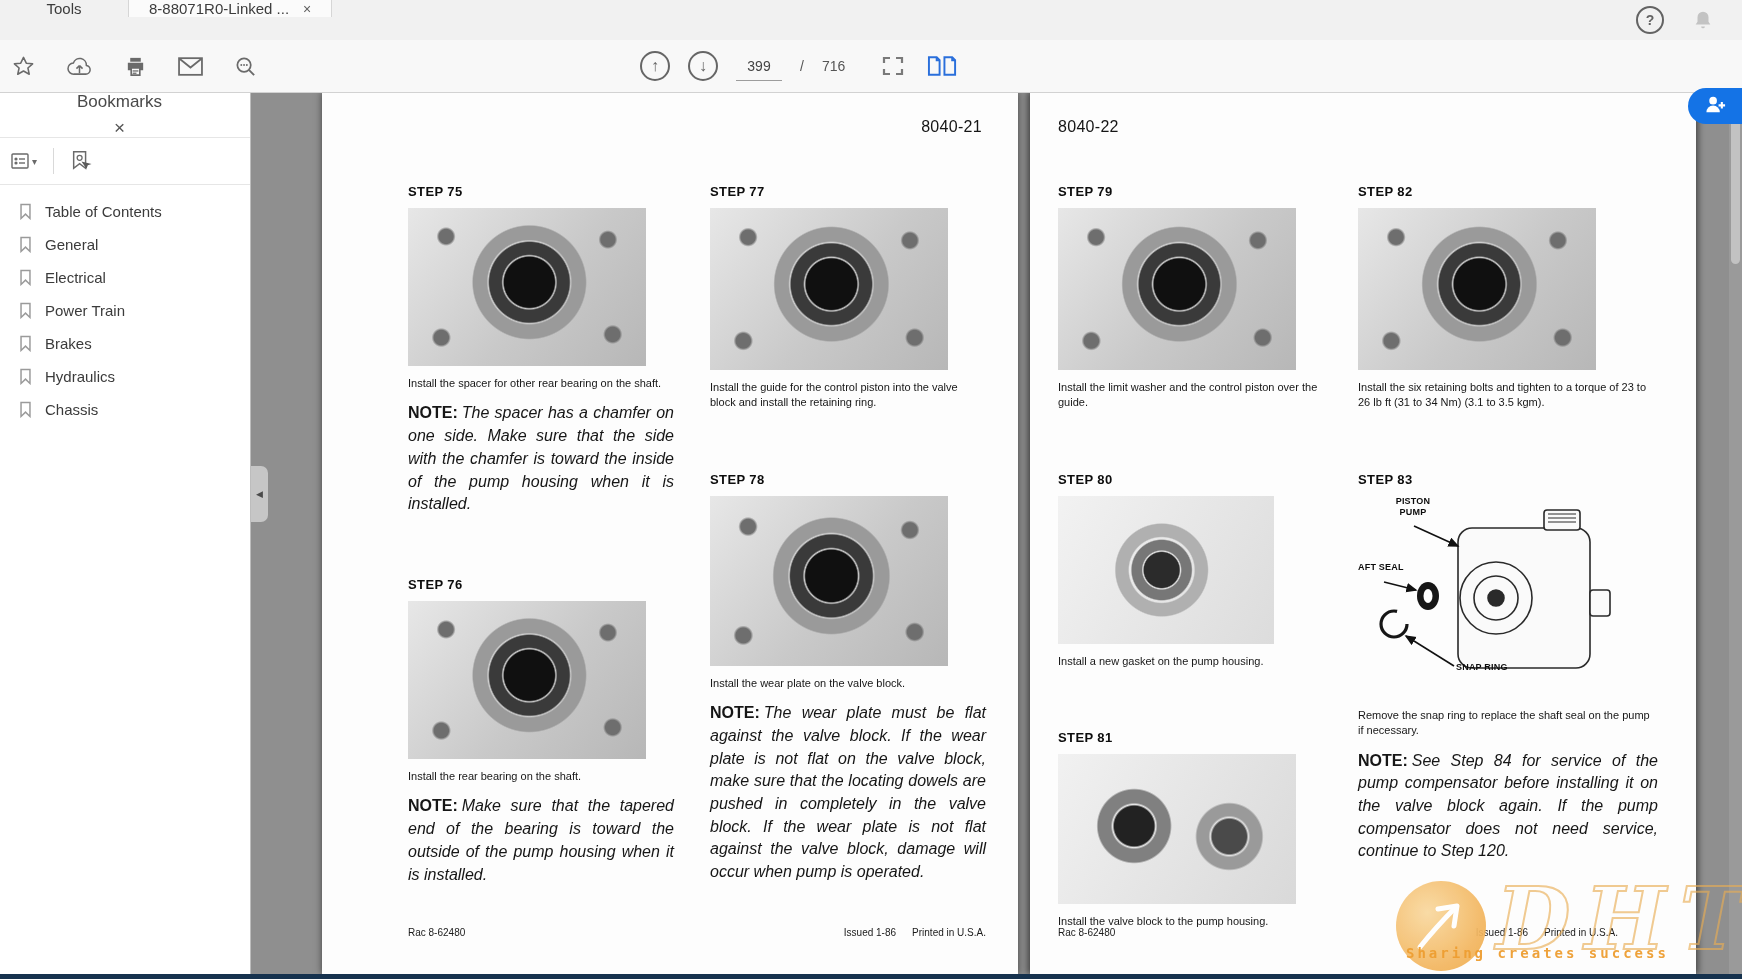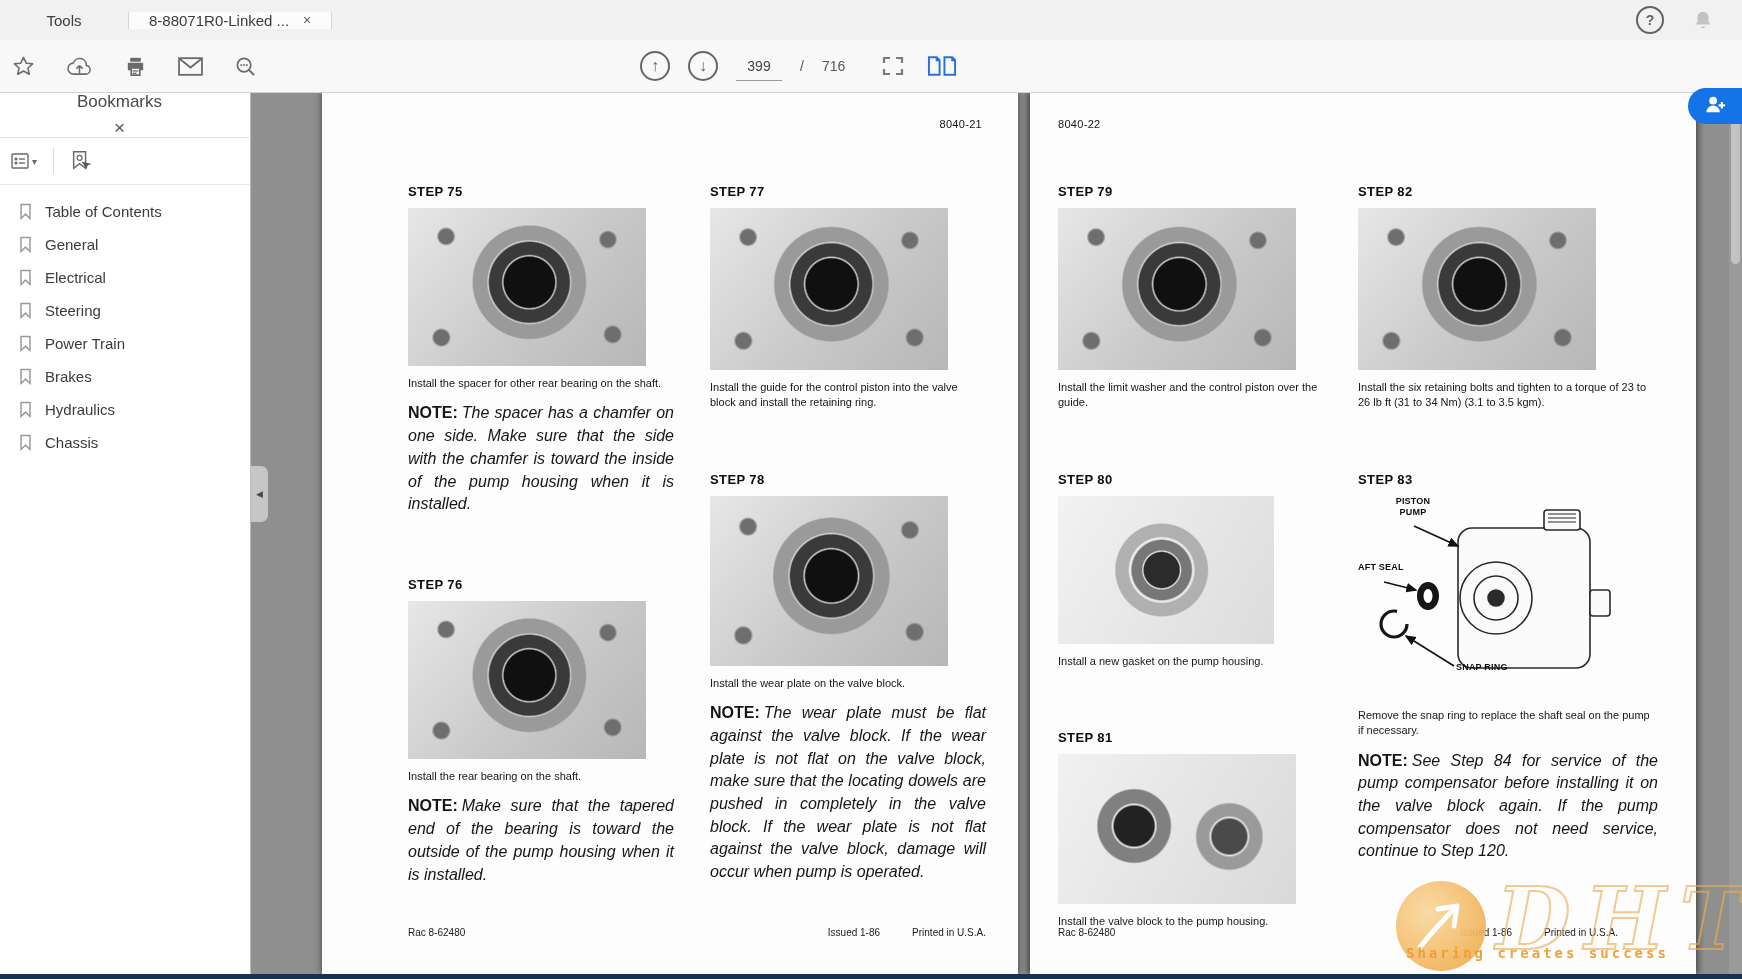--- a/index.html
+++ b/index.html
@@ -3,21 +3,21 @@
 <meta charset="utf-8">
 <style>
   html,body{margin:0;padding:0;}
   body{
     width:1742px;height:979px;overflow:hidden;position:relative;
     background:#8f8f8f;font-family:"Liberation Sans", sans-serif;
     -webkit-font-smoothing:antialiased;
   }
   
   .tabbar{position:absolute;top:0;left:0;right:0;height:40px;background:#f1f1f1;
-    border-bottom:1px solid #dcdcdc;display:flex;align-items:center;z-index:20;}
+    border-bottom:1px solid #dcdcdc;display:flex;align-items:flex-start;z-index:20;}
   .tab{display:flex;align-items:center;padding:0 20px;font-size:15px;color:#3c3c3c;
     border-right:1px solid #d6d6d6;cursor:default;}
   .tab.tools{min-width:88px;justify-content:center;}
   .tab.active{background:#fbfbfb;}
   .tab-close{margin-left:14px;color:#5f5f5f;font-size:14px;line-height:1;}
   .tabbar-right{position:absolute;right:26px;top:0;height:40px;display:flex;align-items:center;gap:26px;}
   .help-circle{width:24px;height:24px;border:2px solid #636363;border-radius:50%;
     display:flex;align-items:center;justify-content:center;font-size:14px;font-weight:bold;color:#636363;}
   
   .toolbar{position:absolute;top:40px;left:0;right:0;height:52px;background:#f8f8f8;
@@ -48,21 +48,21 @@
   .bm-item{display:flex;align-items:center;gap:13px;padding:8px 6px 8px 19px;font-size:15px;color:#3b3b3b;}
   
   .collapse-handle{position:absolute;left:251px;top:466px;width:17px;height:56px;background:#c6c6c6;
     border-radius:0 7px 7px 0;display:flex;align-items:center;justify-content:center;
     color:#4a4a4a;font-size:9px;z-index:16;border:none;}
   
   .canvas{position:absolute;top:92px;left:250px;right:0;bottom:0;background:#8f8f8f;}
   .page{position:absolute;top:0;background:#fdfdfd;height:882px;box-shadow:0 0 7px rgba(0,0,0,.55);}
   .page.left{left:72px;width:696px;}
   .page.right{left:780px;width:666px;box-shadow:-3px 0 6px rgba(0,0,0,.45),3px 0 6px rgba(0,0,0,.4);}
-  .page-num{position:absolute;top:26px;font-size:11px;color:#151515;letter-spacing:.3px;}
+  .page-num{position:absolute;top:26px;font-size:16px;color:#151515;letter-spacing:.3px;}
   .page.left .page-num{right:36px;}
   .page.right .page-num{left:28px;}
   .page-body{display:flex;padding-top:58px;}
   .page.left .page-body{padding-left:86px;}
   .page.right .page-body{padding-left:28px;}
   .col{display:flex;flex-direction:column;}
   .page.left .col1{width:266px;margin-right:36px;}
   .page.left .col2{width:276px;}
   .page.right .col1{width:272px;margin-right:28px;}
   .page.right .col2{width:300px;}
@@ -102,21 +102,21 @@
   .diagram{position:relative;width:258px;height:202px;margin-bottom:4px;}
   .d-label{position:absolute;font-size:9px;font-weight:bold;color:#0c0c0c;line-height:1.25;letter-spacing:.2px;}
   .lbl-piston{left:30px;top:0;width:50px;text-align:center;}
   .lbl-aft{left:0;top:66px;width:56px;}
   .lbl-snap{left:98px;top:166px;width:72px;}
   
   .page-footer{position:absolute;bottom:36px;display:flex;font-size:10px;color:#1a1a1a;}
   .page.left .page-footer{left:86px;right:32px;}
   .page.right .page-footer{left:28px;right:78px;}
   .pf-left{flex:1;}
-  .pf-right{display:flex;gap:32px;}
+  .pf-right{display:flex;gap:16px;}
   
   .scrollbar{position:absolute;right:0;top:92px;bottom:5px;width:13px;background:#9a9a9a;z-index:18;}
   .scroll-thumb{position:absolute;top:2px;left:2px;right:2px;height:170px;background:#c2c2c2;border-radius:6px;}
   
   .bottom-bar{position:absolute;left:0;right:0;bottom:0;height:5px;background:#16324e;z-index:30;}
   
   .watermark{position:absolute;left:0;top:0;width:1742px;height:979px;z-index:40;pointer-events:none;}
   .wm-circle{position:absolute;left:1396px;top:881px;width:90px;height:90px;border-radius:50%;
     background:radial-gradient(circle at 35% 35%, #f9d9a0, #f3b65f 68%, #efa847);opacity:.93;}
   .wm-big{position:absolute;left:1496px;top:868px;font-size:86px;font-weight:bold;font-style:italic;
@@ -261,26 +261,20 @@
       <svg viewBox="0 0 16 20" width="13" height="17">
           <path d="M2.5 1.5h11v17L8 13.2 2.5 18.5z" fill="none" stroke="#9a9a9a" stroke-width="1.8"></path>
         </svg>
       <span>General</span>
     </div>
     <div class="bm-item">
       <svg viewBox="0 0 16 20" width="13" height="17">
           <path d="M2.5 1.5h11v17L8 13.2 2.5 18.5z" fill="none" stroke="#9a9a9a" stroke-width="1.8"></path>
         </svg>
       <span>Electrical</span>
-    </div>
-    <div class="bm-item">
-      <svg viewBox="0 0 16 20" width="13" height="17">
-          <path d="M2.5 1.5h11v17L8 13.2 2.5 18.5z" fill="none" stroke="#9a9a9a" stroke-width="1.8"></path>
-        </svg>
-      <span>Steering</span>
     </div>
     <div class="bm-item">
       <svg viewBox="0 0 16 20" width="13" height="17">
           <path d="M2.5 1.5h11v17L8 13.2 2.5 18.5z" fill="none" stroke="#9a9a9a" stroke-width="1.8"></path>
         </svg>
       <span>Power Train</span>
     </div>
     <div class="bm-item">
       <svg viewBox="0 0 16 20" width="13" height="17">
           <path d="M2.5 1.5h11v17L8 13.2 2.5 18.5z" fill="none" stroke="#9a9a9a" stroke-width="1.8"></path>

